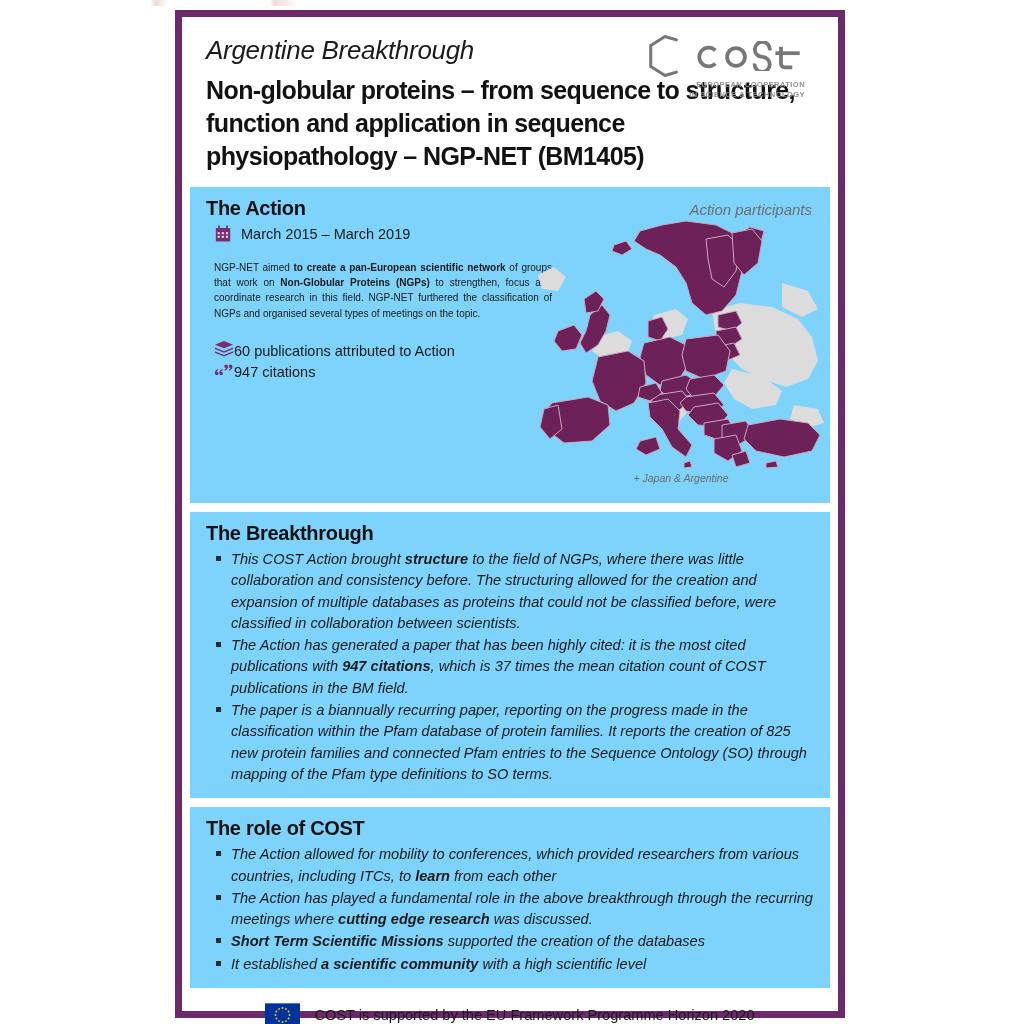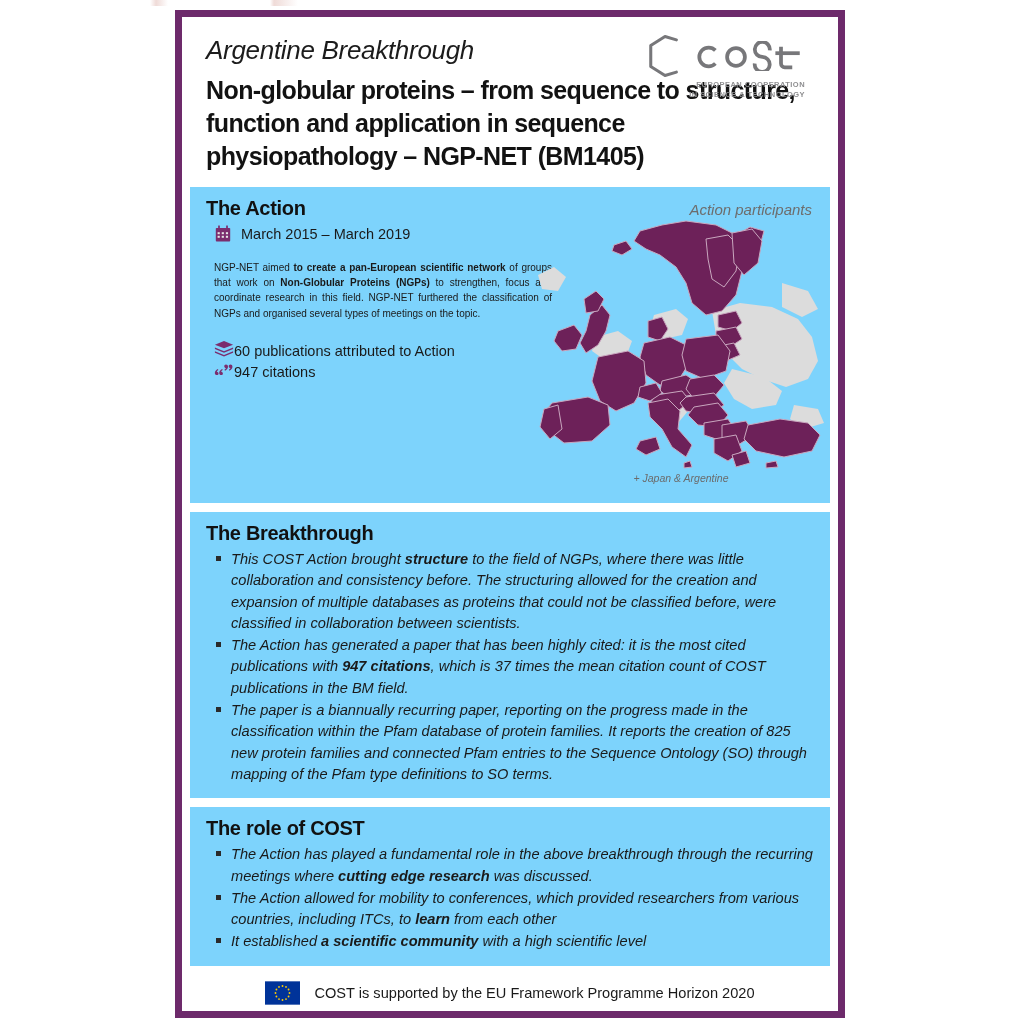--- a/index.html
+++ b/index.html
@@ -331,22 +331,23 @@
       <ul class="blist">
           <li>This COST Action brought <b>structure</b> to the field of NGPs, where there was little collaboration and consistency before. The structuring allowed for the creation and expansion of multiple databases as proteins that could not be classified before, were classified in collaboration between scientists.</li>
           <li>The Action has generated a paper that has been highly cited: it is the most cited publications with <b>947 citations</b>, which is 37 times the mean citation count of COST publications in the BM field.</li>
           <li>The paper is a biannually recurring paper, reporting on the progress made in the classification within the Pfam database of protein families. It reports the creation of 825 new protein families and connected Pfam entries to the Sequence Ontology (SO) through mapping of the Pfam type definitions to SO terms.</li>
         </ul>
     </div>
 
     <div class="panel">
       <h2>The role of COST</h2>
       <ul class="blist">
+          <li>The Action allowed for mobility to conferences, which provided researchers from various countries, including ITCs, to <b>learn</b> from each other</li>
           <li>The Action has played a fundamental role in the above breakthrough through the recurring meetings where <b>cutting edge research</b> was discussed.</li>
-          <li>The Action allowed for mobility to conferences, which provided researchers from various countries, including ITCs, to <b>learn</b> from each other</li>
+          <li><b>Short Term Scientific Missions</b> supported the creation of the databases</li>
           <li>It established <b>a scientific community</b> with a high scientific level</li>
         </ul>
     </div>
 
     <div class="footer">
       <svg class="eu-flag" viewBox="0 0 36 24">
         <rect width="36" height="24" fill="#003399"></rect>
         <g fill="#ffcc00" id="eu-stars">
             <circle cx="18.00" cy="4.80" r="0.95"></circle>
             <circle cx="21.60" cy="5.76" r="0.95"></circle>

